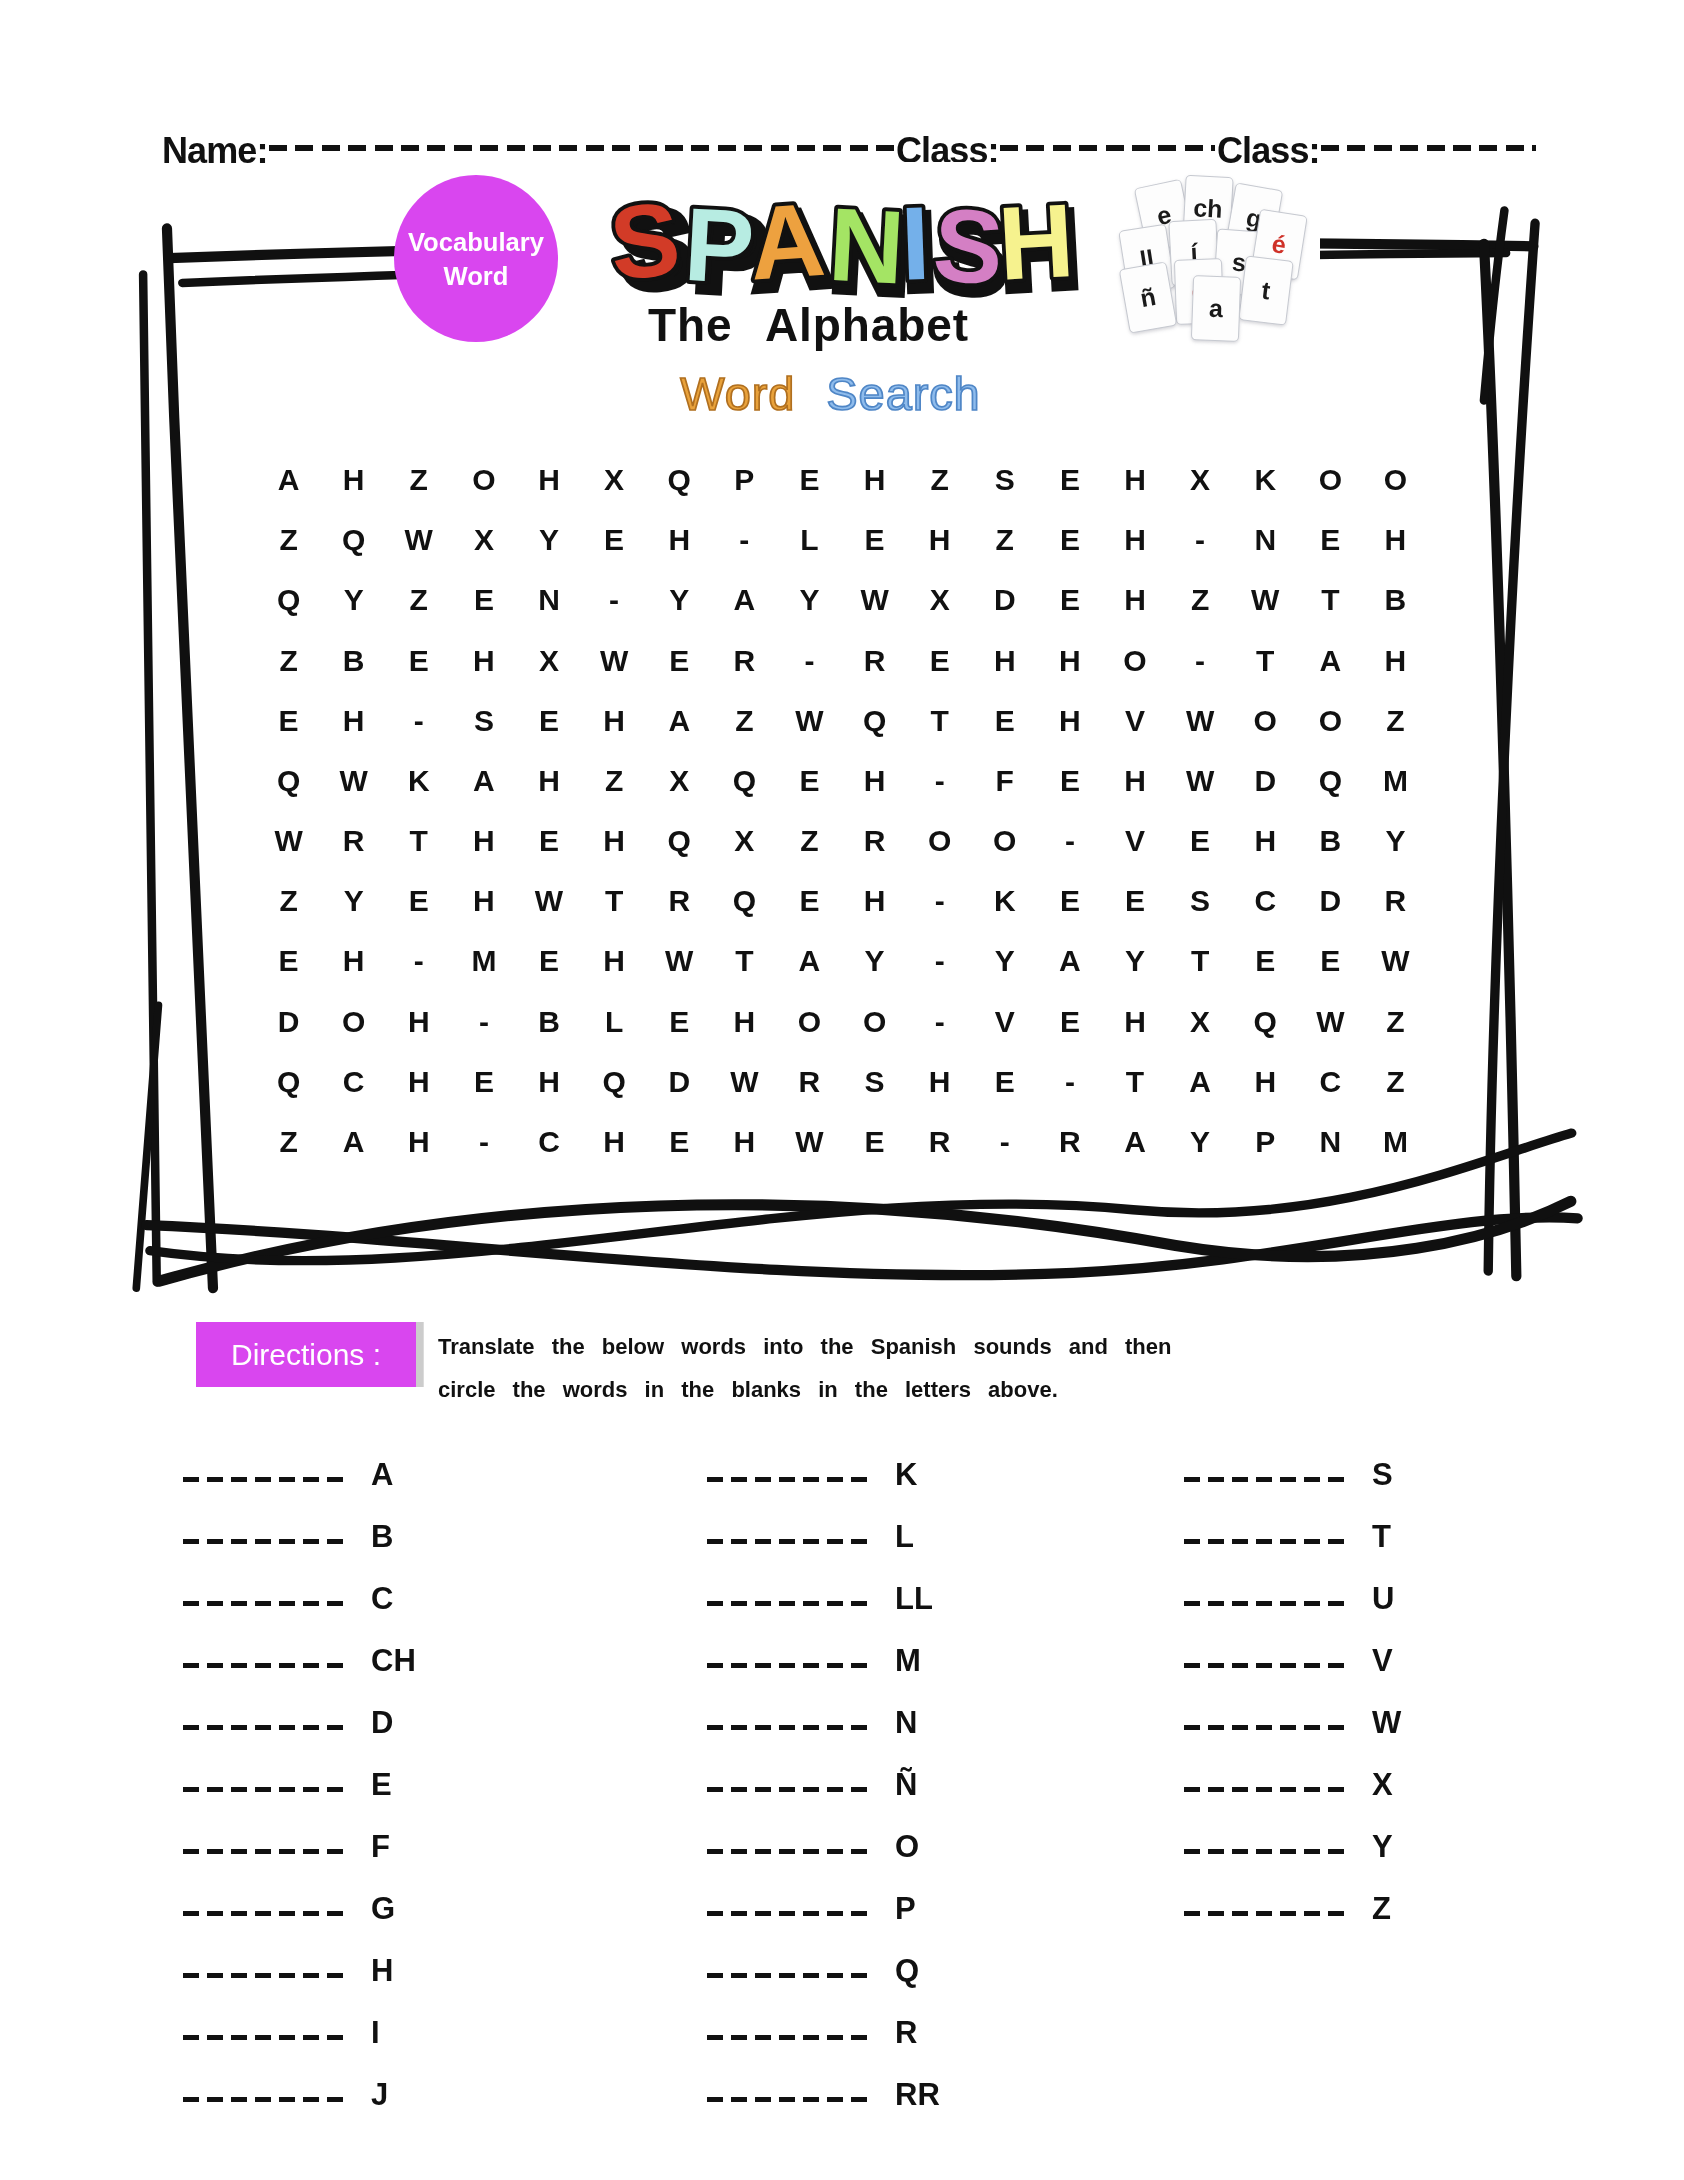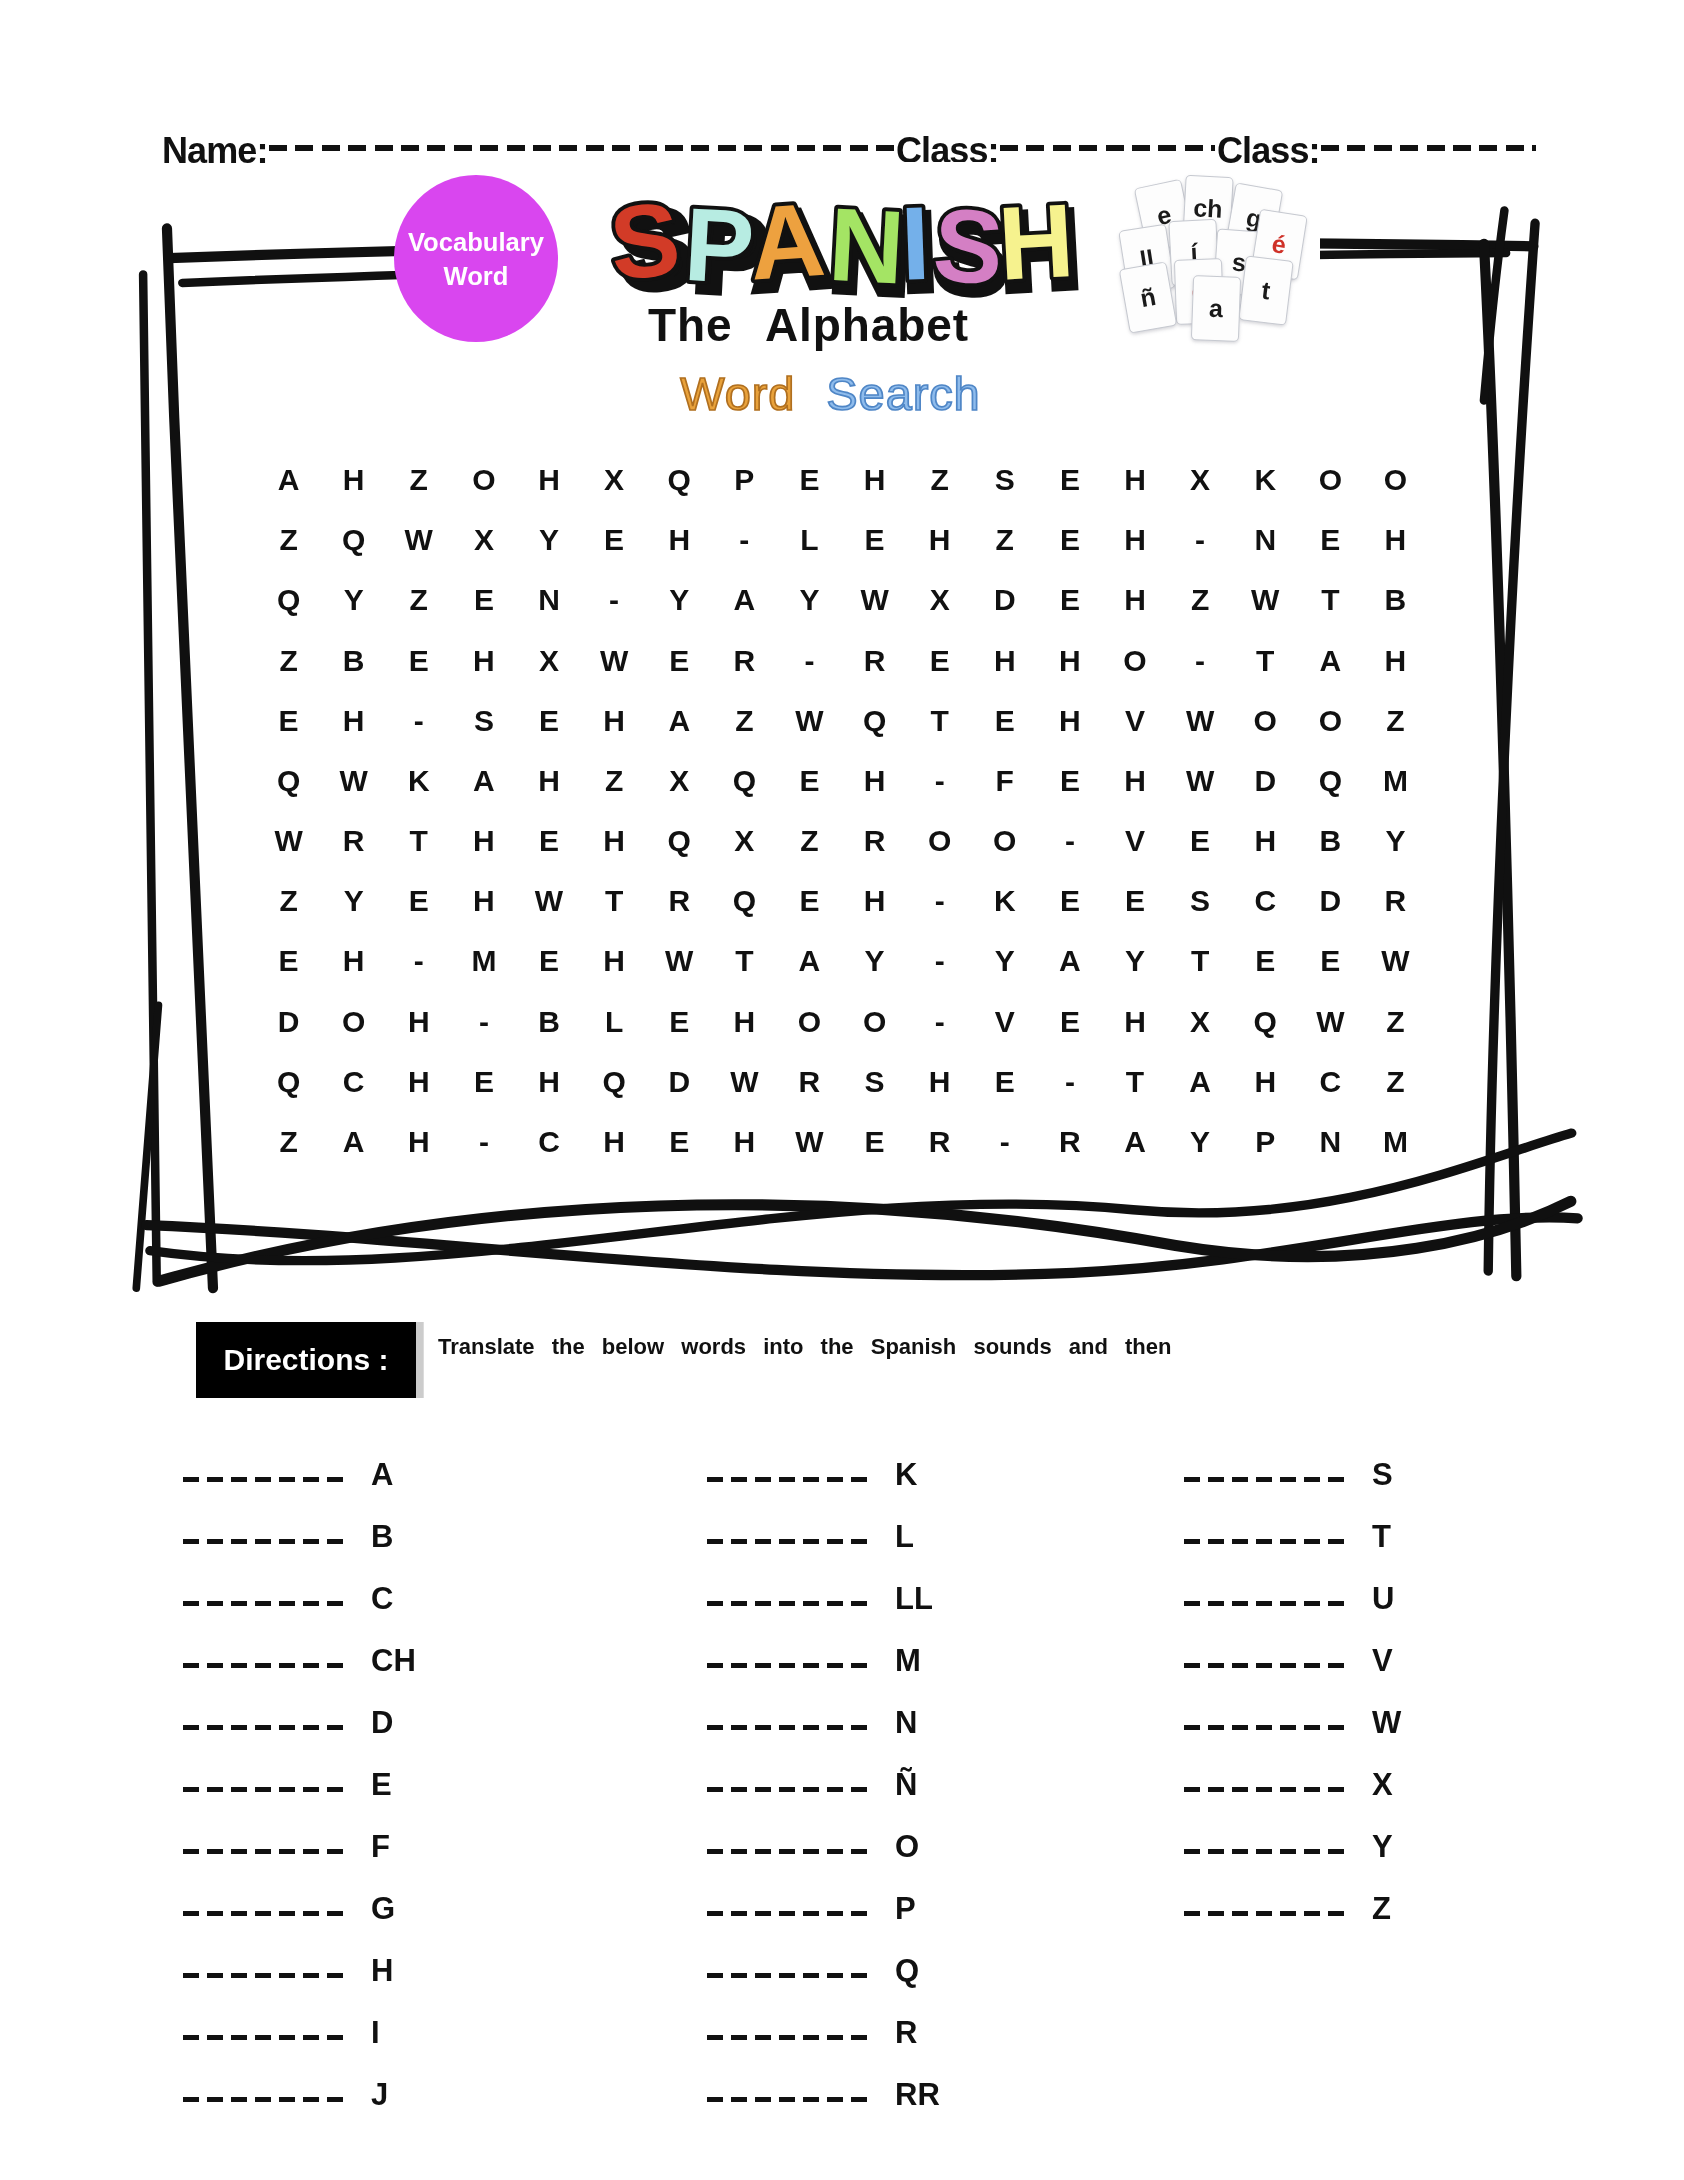--- a/index.html
+++ b/index.html
@@ -42,22 +42,22 @@
         font-size:25px;font-weight:bold;color:#1a1a1a;}
   .card.red{color:#cf3128;}
 
   
   #grid{left:256px;top:450px;width:1172px;height:722px;display:grid;
         grid-template-columns:repeat(18,1fr);z-index:2;
         font-size:30px;font-weight:bold;}
   .gcell{display:flex;align-items:center;justify-content:center;}
 
   
-  #dir-box{left:196px;top:1322px;width:220px;height:76px;background:#000000;color:#fff;
-           display:flex;align-items:center;justify-content:center;font-size:30px;font-weight:bold;
+  #dir-box{left:196px;top:1322px;width:220px;height:65px;background:#d946ef;color:#fff;
+           display:flex;align-items:center;justify-content:center;font-size:30px;font-weight:normal;
            box-shadow:7.7px 0 0 #cccccc;z-index:2;}
   #dir-text{left:438px;top:1325px;width:1014px;font-size:22px;font-weight:bold;line-height:43px;
             word-spacing:11px;z-index:2;}
 
   
   .wl-col{z-index:2;}
   #col1{left:183px;top:1455px;}
   #col2{left:707px;top:1455px;}
   #col3{left:1184px;top:1455px;}
   .wl-entry{display:flex;align-items:flex-end;height:34px;margin-bottom:28px;}
@@ -347,20 +347,21 @@
     <span class="gcell">P</span>
     <span class="gcell">N</span>
     <span class="gcell">M</span>
   </div>
 
 <div id="dir-box" class="abs">
   <span>Directions :</span>
 </div>
 <div id="dir-text" class="abs">
   <div>Translate the below words into the Spanish sounds and then</div>
+  <div>circle the words in the blanks in the letters above.</div>
 </div>
 
 <div id="col1" class="abs wl-col">
     <div class="wl-entry">
       <div class="wl-blank"></div>
       <span class="wl-letter">A</span>
     </div>
     <div class="wl-entry">
       <div class="wl-blank"></div>
       <span class="wl-letter">B</span>

